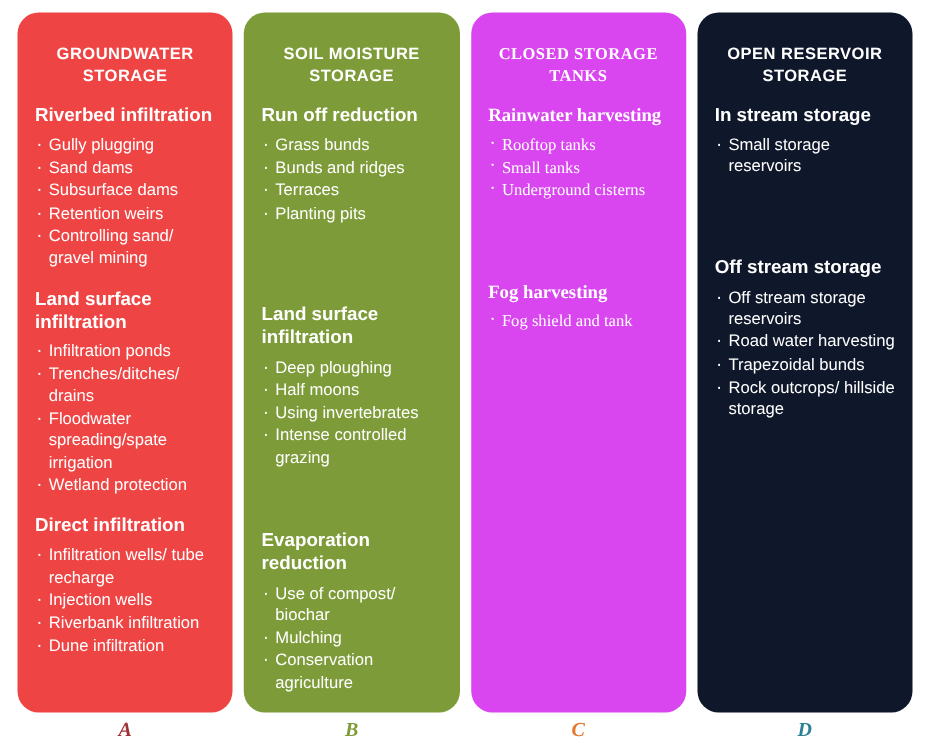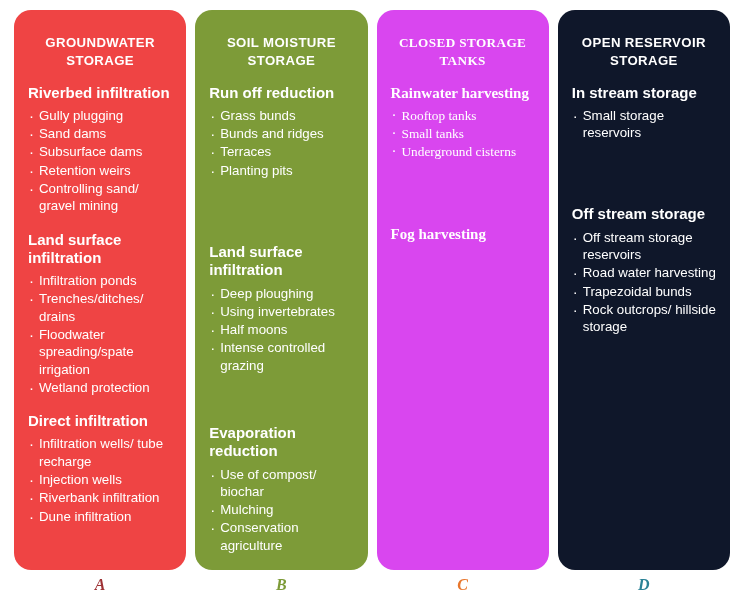--- a/index.html
+++ b/index.html
@@ -146,22 +146,22 @@
             <li class="item">Bunds and ridges</li>
             <li class="item">Terraces</li>
             <li class="item">Planting pits</li>
           </ul>
         </div>
         <div class="spacer-xl"></div>
         <div class="group">
           <div class="group-heading">Land surface infiltration</div>
           <ul class="items">
             <li class="item">Deep ploughing</li>
+            <li class="item">Half moons</li>
             <li class="item">Using invertebrates</li>
-            <li class="item">Half moons</li>
             <li class="item">Intense controlled grazing</li>
           </ul>
         </div>
         <div class="spacer-lg"></div>
         <div class="group">
           <div class="group-heading">Evaporation reduction</div>
           <ul class="items">
             <li class="item">Use of compost/ biochar</li>
             <li class="item">Mulching</li>
             <li class="item">Conservation agriculture</li>
@@ -174,20 +174,23 @@
           <div class="group-heading">Rainwater harvesting</div>
           <ul class="items">
             <li class="item">Rooftop tanks</li>
             <li class="item">Small tanks</li>
             <li class="item">Underground cisterns</li>
           </ul>
         </div>
         <div class="spacer-xl"></div>
         <div class="group">
           <div class="group-heading">Fog harvesting</div>
+          <ul class="items">
+            <li class="item">Fog shield and tank</li>
+          </ul>
         </div>
       </div>
       <div class="card" style="background: #0f172a;">
         <div class="card-title">OPEN RESERVOIR STORAGE</div>
         <div class="group">
           <div class="group-heading">In stream storage</div>
           <ul class="items">
             <li class="item">Small storage reservoirs</li>
           </ul>
         </div>

